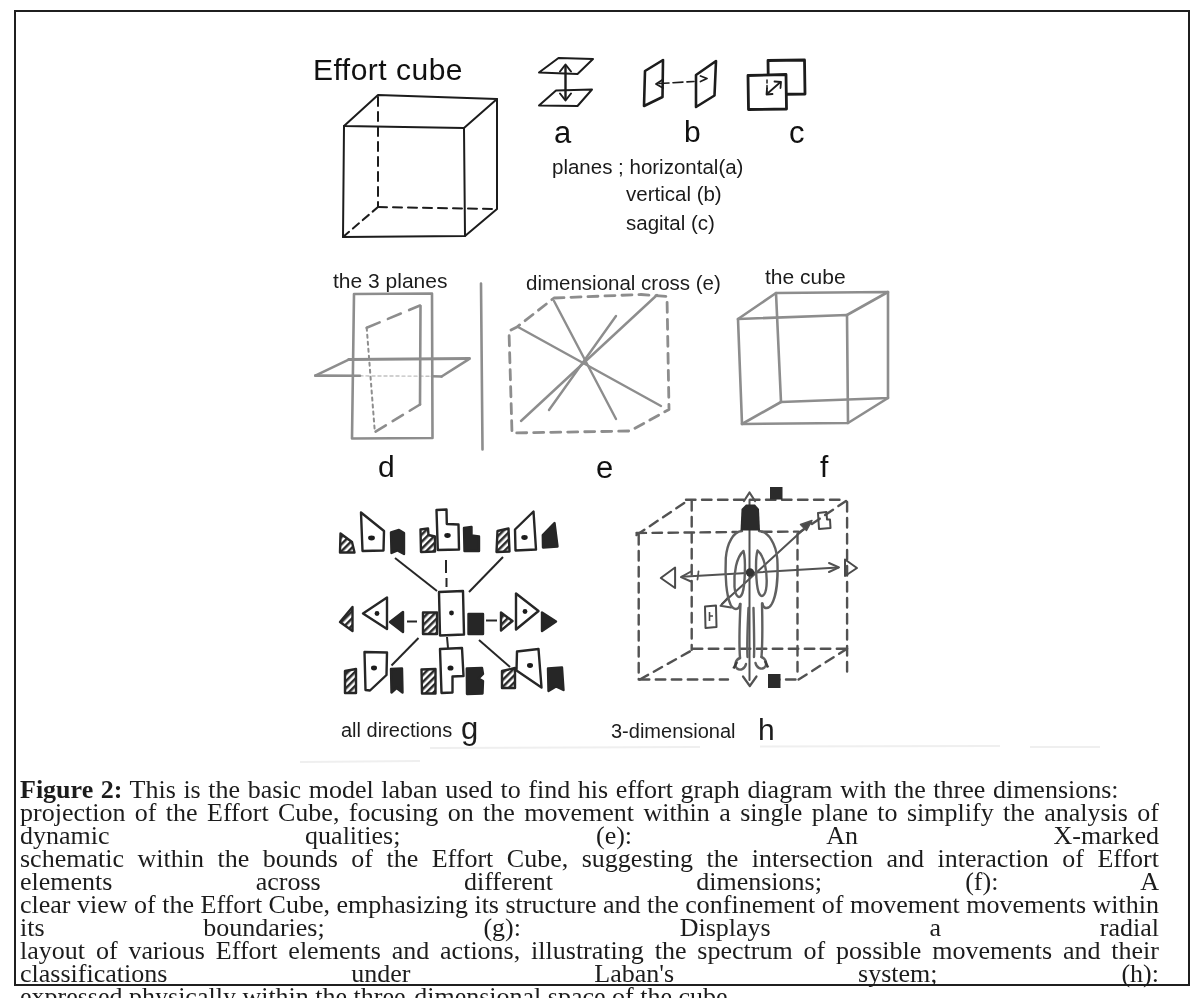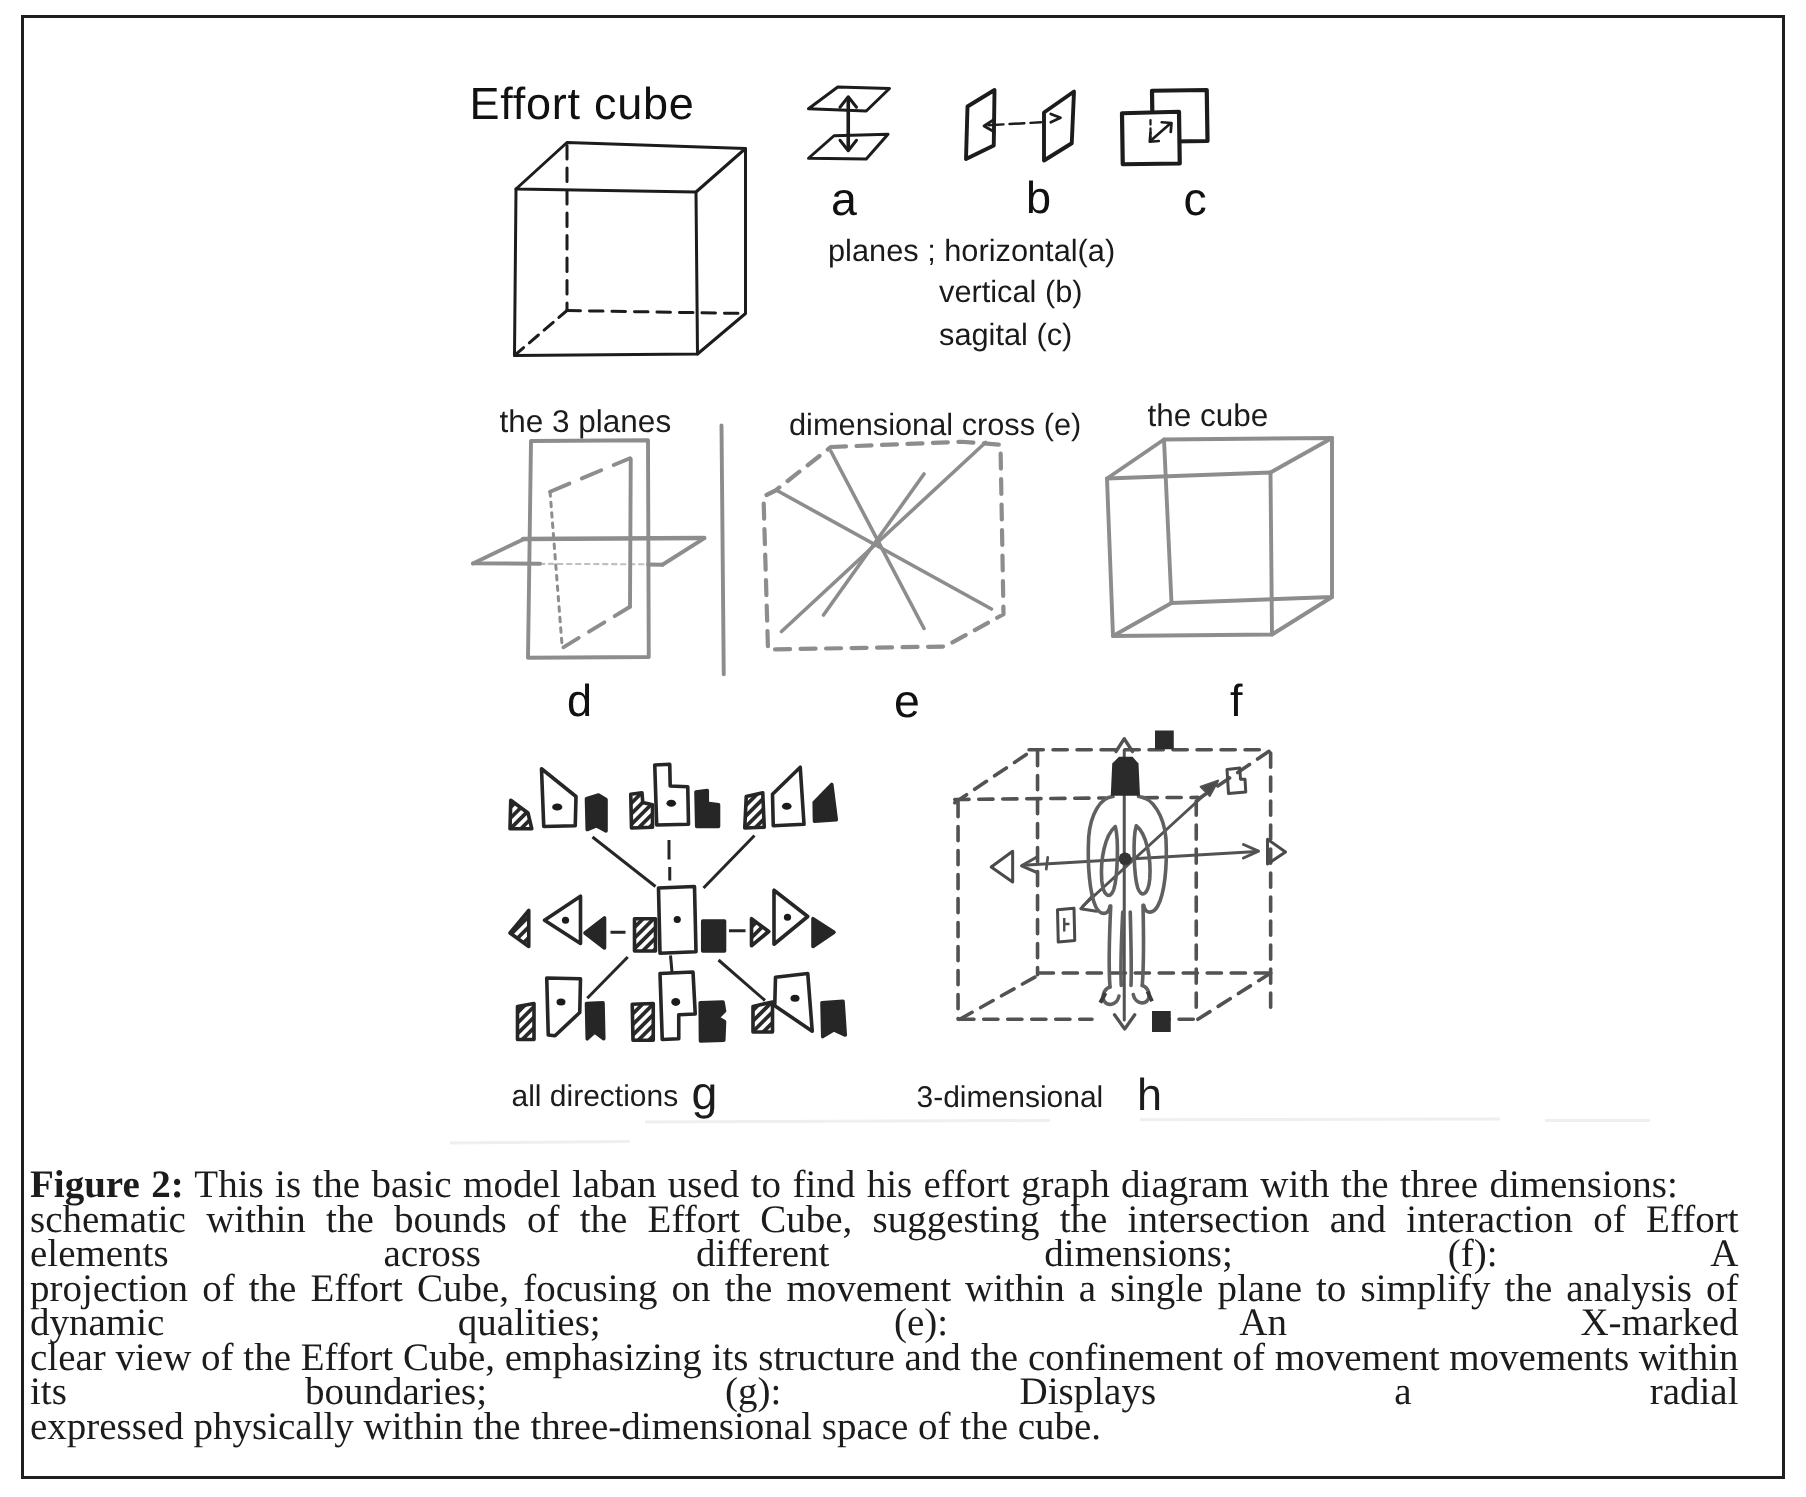--- a/index.html
+++ b/index.html
@@ -228,17 +228,18 @@
   <g stroke="#efefef" stroke-width="2" fill="none">
     <path d="M430,748 L700,747 M760,746.5 L1000,746 M1030,747 L1100,747"></path>
     <path d="M300,762 L420,761"></path>
   </g>
   <text x="611" y="738" font-size="20" fill="#1c1c1c">3-dimensional</text>
   <text x="758" y="740" font-size="30" fill="#1c1c1c">h</text>
 </svg>
 
 <div id="caption">
   <div style="word-spacing:1.1px"><b>Figure 2:</b> This is the basic model laban used to find his effort graph diagram with the three dimensions:</div>
+  <div class="j">projection of the Effort Cube, focusing on the movement within a single plane to simplify the analysis of dynamic qualities; (e): An X-marked</div>
   <div class="j">schematic within the bounds of the Effort Cube, suggesting the intersection and interaction of Effort elements across different dimensions; (f): A</div>
-  <div class="j">projection of the Effort Cube, focusing on the movement within a single plane to simplify the analysis of dynamic qualities; (e): An X-marked</div>
   <div class="j">clear view of the Effort Cube, emphasizing its structure and the confinement of movement movements within its boundaries; (g): Displays a radial</div>
+  <div class="j">layout of various Effort elements and actions, illustrating the spectrum of possible movements and their classifications under Laban's system; (h):</div>
   <div>expressed physically within the three-dimensional space of the cube.</div>
 </div>
 
 </body></html>

